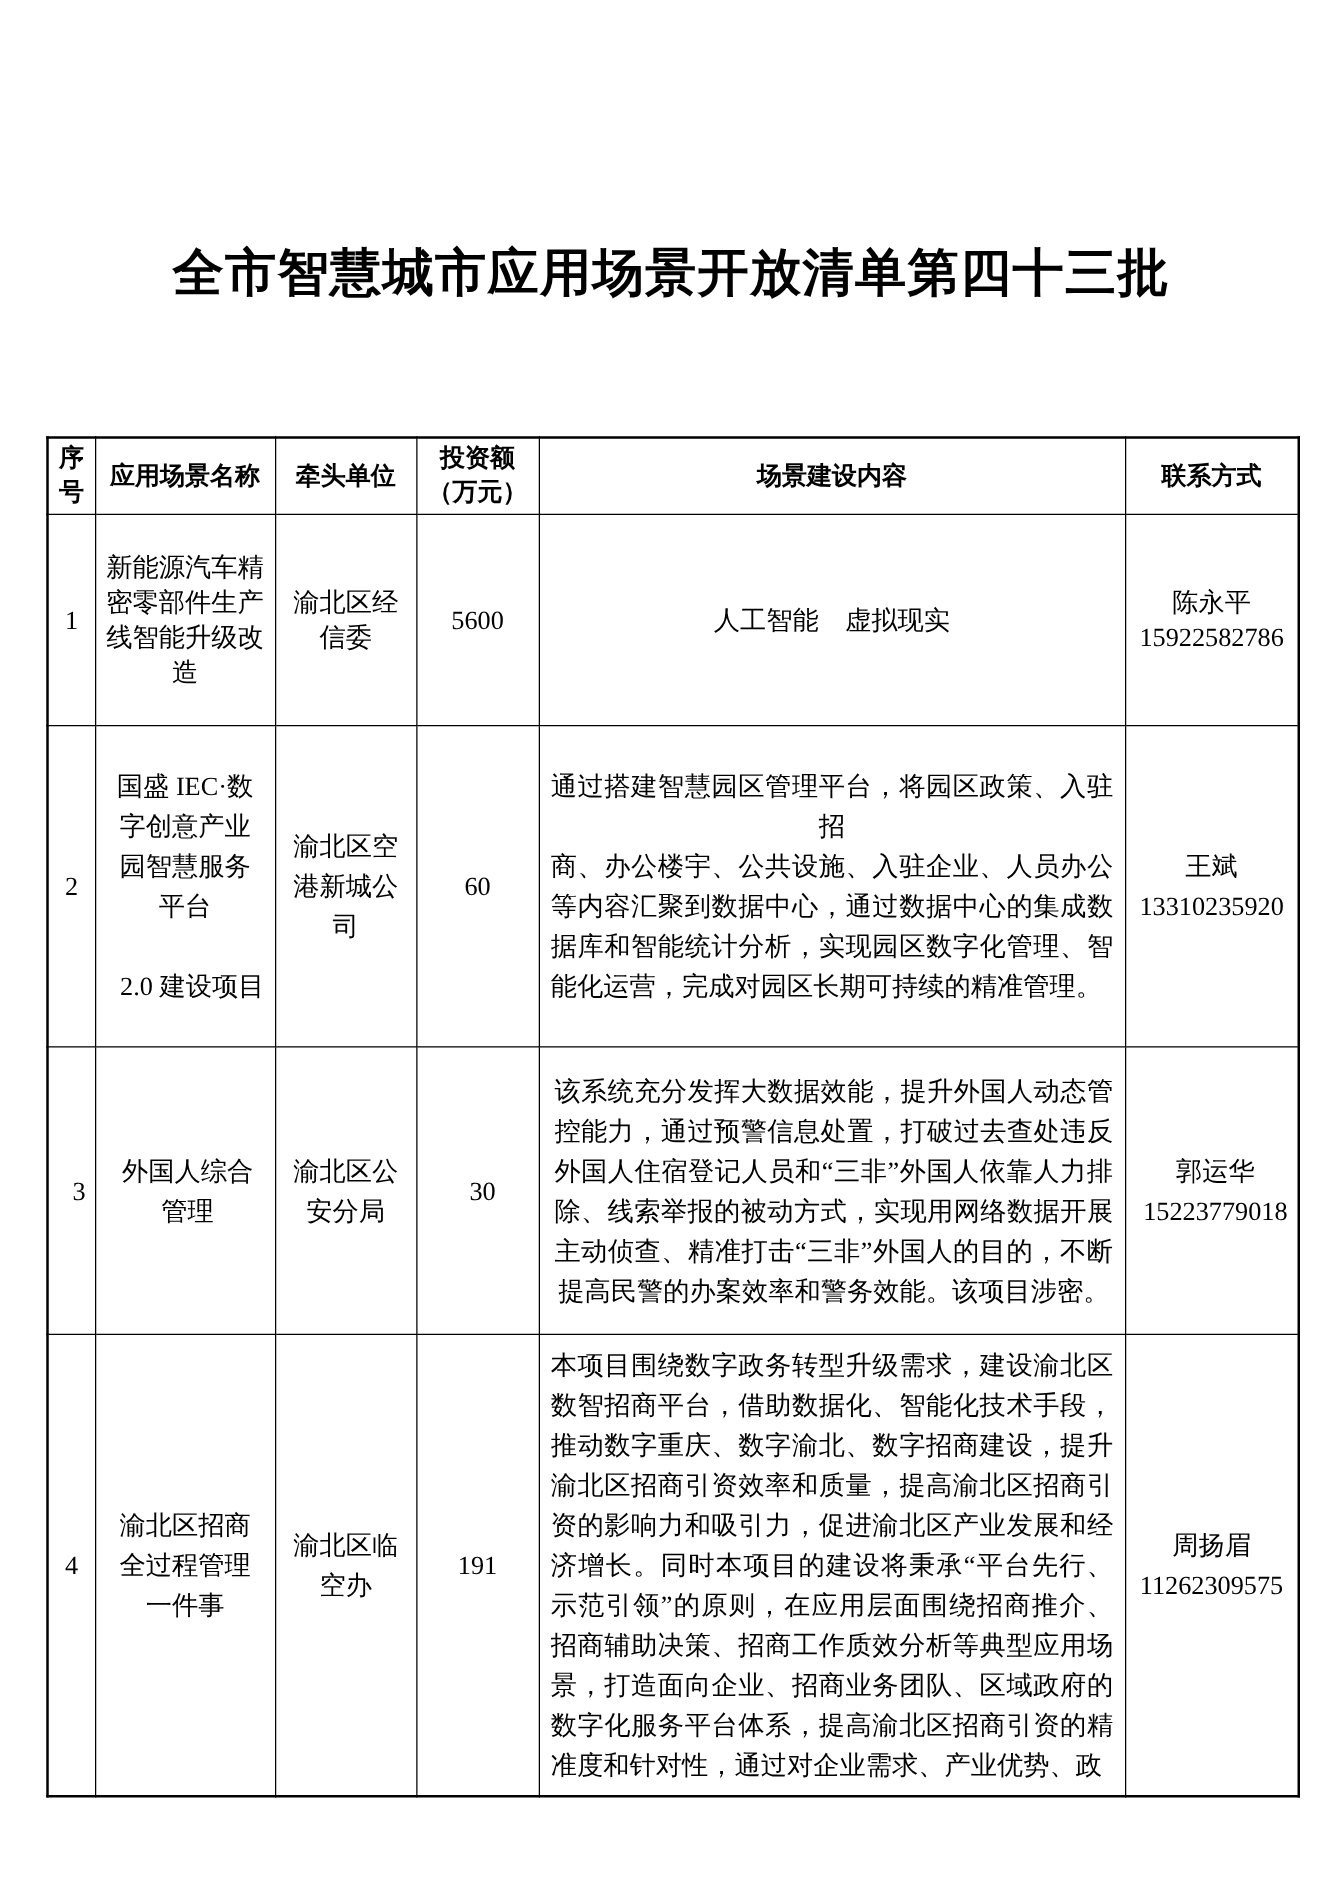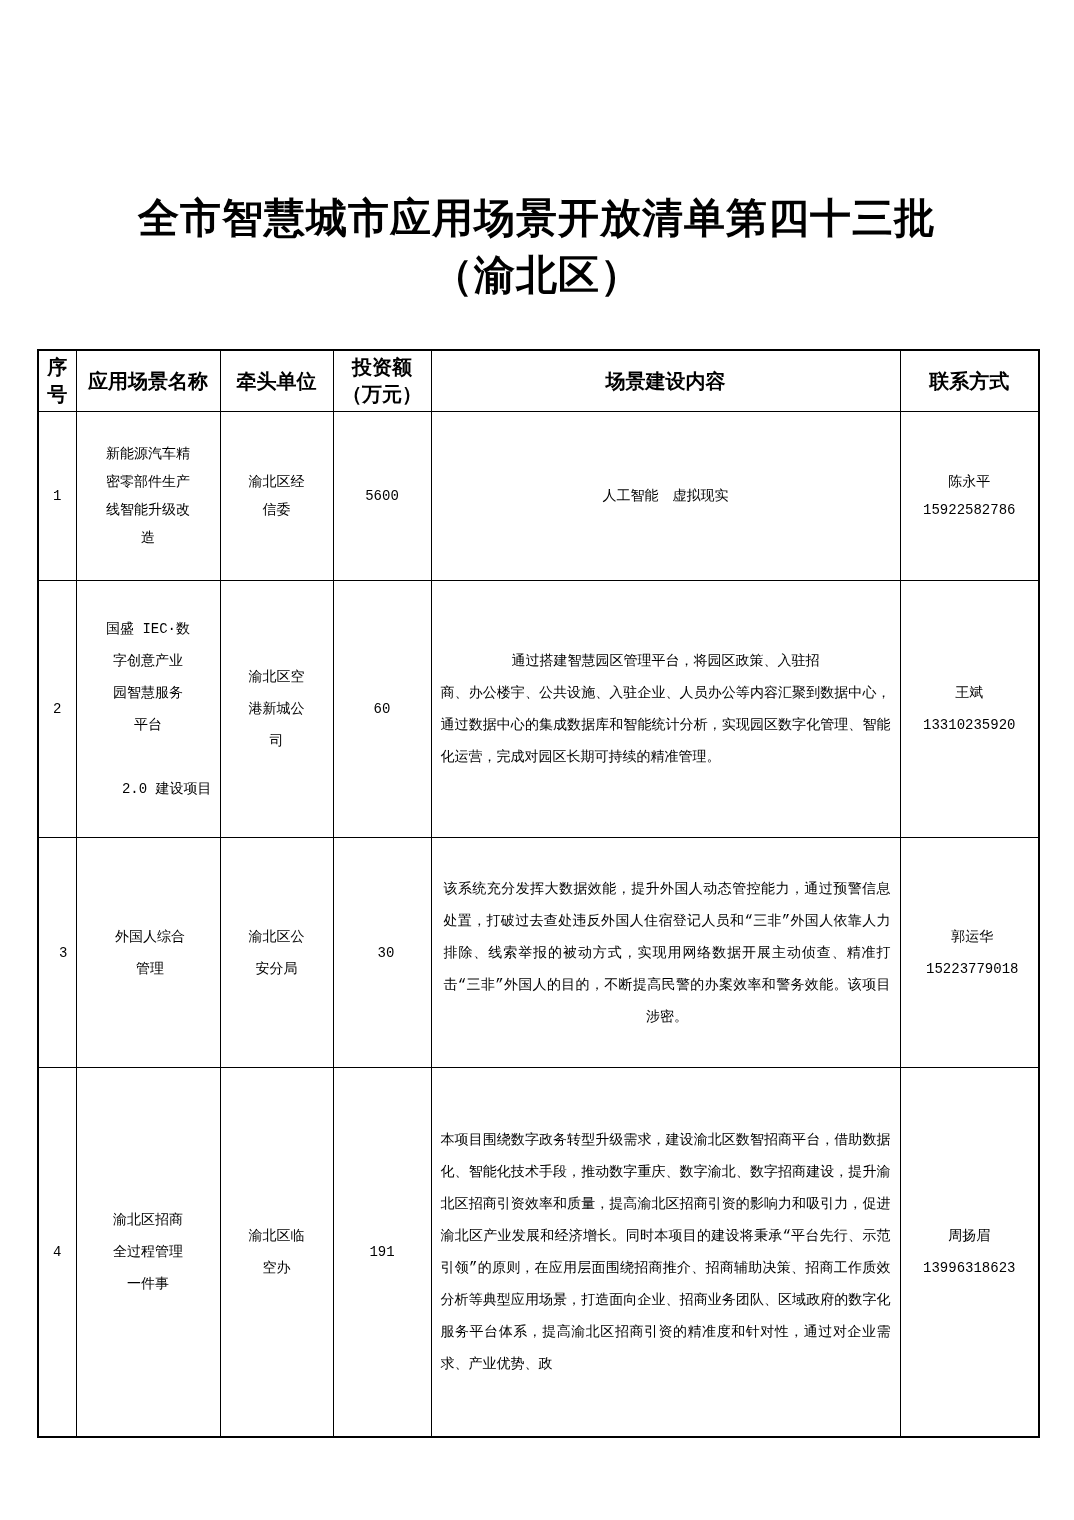--- a/index.html
+++ b/index.html
@@ -37,22 +37,22 @@
     width: 1001px;
     border-collapse: collapse;
     table-layout: fixed;
     border: 2px solid #000;
   }
   .scenario-table th, .scenario-table td {
     border: 1px solid #000;
     padding: 0;
     vertical-align: middle;
     text-align: center;
-    font-family: Liberation Mono, monospace;
-    font-size: 14px;
+    font-family: Liberation Serif, serif;
+    font-size: 21px;
     line-height: 32px;
     overflow: hidden;
   }
   .scenario-table thead th {
     font-family: "Liberation Sans", "DejaVu Sans", sans-serif;
     font-weight: bold;
     font-size: 20px;
     line-height: 27px;
     height: 60px;
     white-space: pre-line;
@@ -83,21 +83,20 @@
   td.c-contact { padding: 0 6px; }
   p:empty, div:empty { display: none; }
 </style>
 </head>
 <body>
 
 <div class="page">
 
   <div class="doc-title">
     <div>全市智慧城市应用场景开放清单第四十三批</div>
-    <div>（渝北区）</div>
   </div>
 
   <table class="scenario-table">
     <colgroup>
       <col style="width:38px">
       <col style="width:144px">
       <col style="width:113px">
       <col style="width:98px">
       <col style="width:469px">
       <col style="width:139px">
@@ -185,20 +184,20 @@
 一件事</div>
         </td>
         <td class="c-unit">渝北区临
 空办</td>
         <td class="c-invest">191</td>
         <td class="c-content">
           <p>本项目围绕数字政务转型升级需求，建设渝北区数智招商平台，借助数据化、智能化技术手段，推动数字重庆、数字渝北、数字招商建设，提升渝北区招商引资效率和质量，提高渝北区招商引资的影响力和吸引力，促进渝北区产业发展和经济增长。同时本项目的建设将秉承“平台先行、示范引领”的原则，在应用层面围绕招商推介、招商辅助决策、招商工作质效分析等典型应用场景，打造面向企业、招商业务团队、区域政府的数字化服务平台体系，提高渝北区招商引资的精准度和针对性，通过对企业需求、产业优势、政</p>
         </td>
         <td class="c-contact">
           <div>周扬眉</div>
-          <div class="phone">13996318623</div>
+          <div class="phone">11262309575</div>
         </td>
       </tr>
 
     </tbody>
   </table>
 
 </div>
 
 </body></html>

